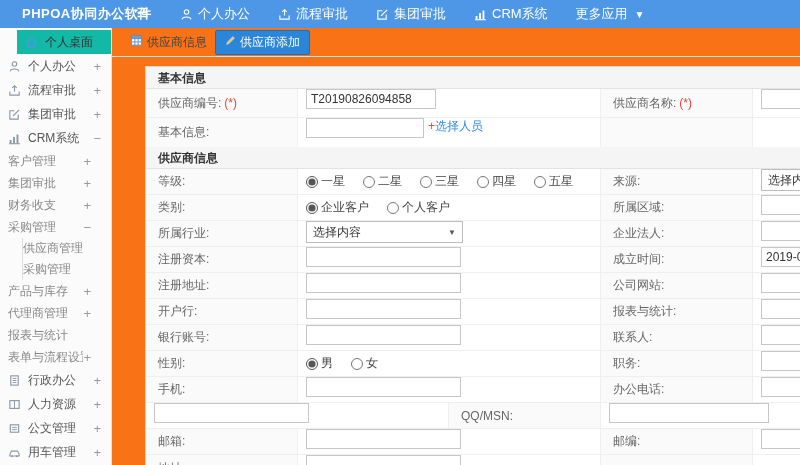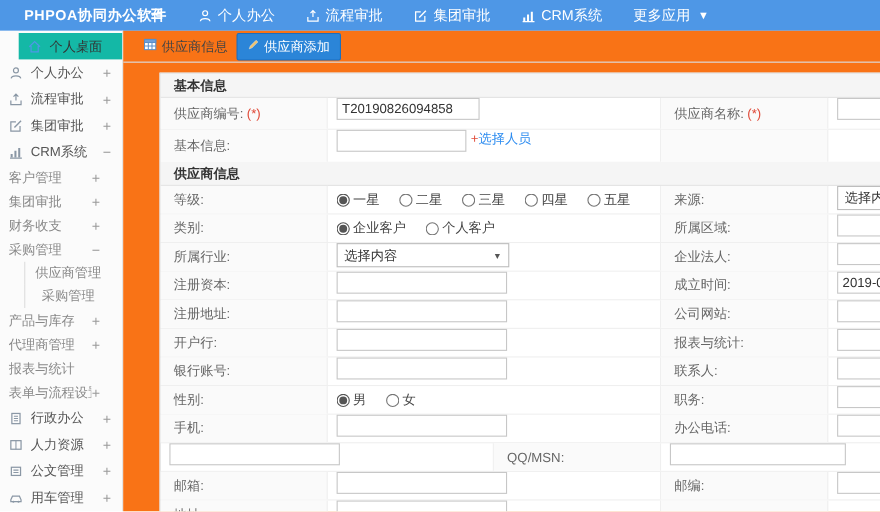--- a/index.html
+++ b/index.html
@@ -20,21 +20,21 @@
   .sidebar { width:112px; background:#fbfbfb; border-right:1px solid #e2e2e2; padding-top:2px; flex:none; }
   .side-item { height:24px; display:flex; align-items:center; padding:0 10px 0 8px; cursor:pointer; color:#555; }
   .side-item .icon { width:14px; height:14px; margin-right:6px; color:#8a97a5; display:flex; align-items:center; }
   .side-item.active { background:#14b8a6; color:#333;margin-left:17px; }
   .side-item.active .icon { color:#4e97e6; }
   .side-item .lbl { flex:1; white-space:nowrap; overflow:hidden; }
   .side-item .exp { color:#999; font-size:13px; }
   .side-item.lv2 { height:22px; color:#888; }
   .side-item.lv2 .exp { margin-right:10px; }
   .side-item.lv3 { padding-left:22px; height:21px; color:#888; }
-  .side-item.lv3 .lbl { border-left:1px solid #ddd; padding-left:0; height:100%; line-height:21px;text-align:center; }
+  .side-item.lv3 .lbl { border-left:1px solid #ddd; padding-left:0; height:100%; line-height:21px; }
 
   .content { flex:1; background:#f97316; position:relative; overflow:hidden; }
 
   
   .tabbar { height:29px; display:flex; align-items:center; padding-left:18px; border-bottom:1px solid #dbe2e9; gap:8px; }
   .tab-plain { display:flex; align-items:center; gap:4px; color:#444; cursor:pointer; }
   .tab-active { display:flex; align-items:center; gap:4px; background:#2b85d8; border:1px solid #1a6fbf; color:#fff; border-radius:2px; padding:3px 9px; cursor:pointer; }
 
   
   .panel { margin:9px 0 0 33px; width:910px; background:#fff; border:1px solid #d8d8d8; }

